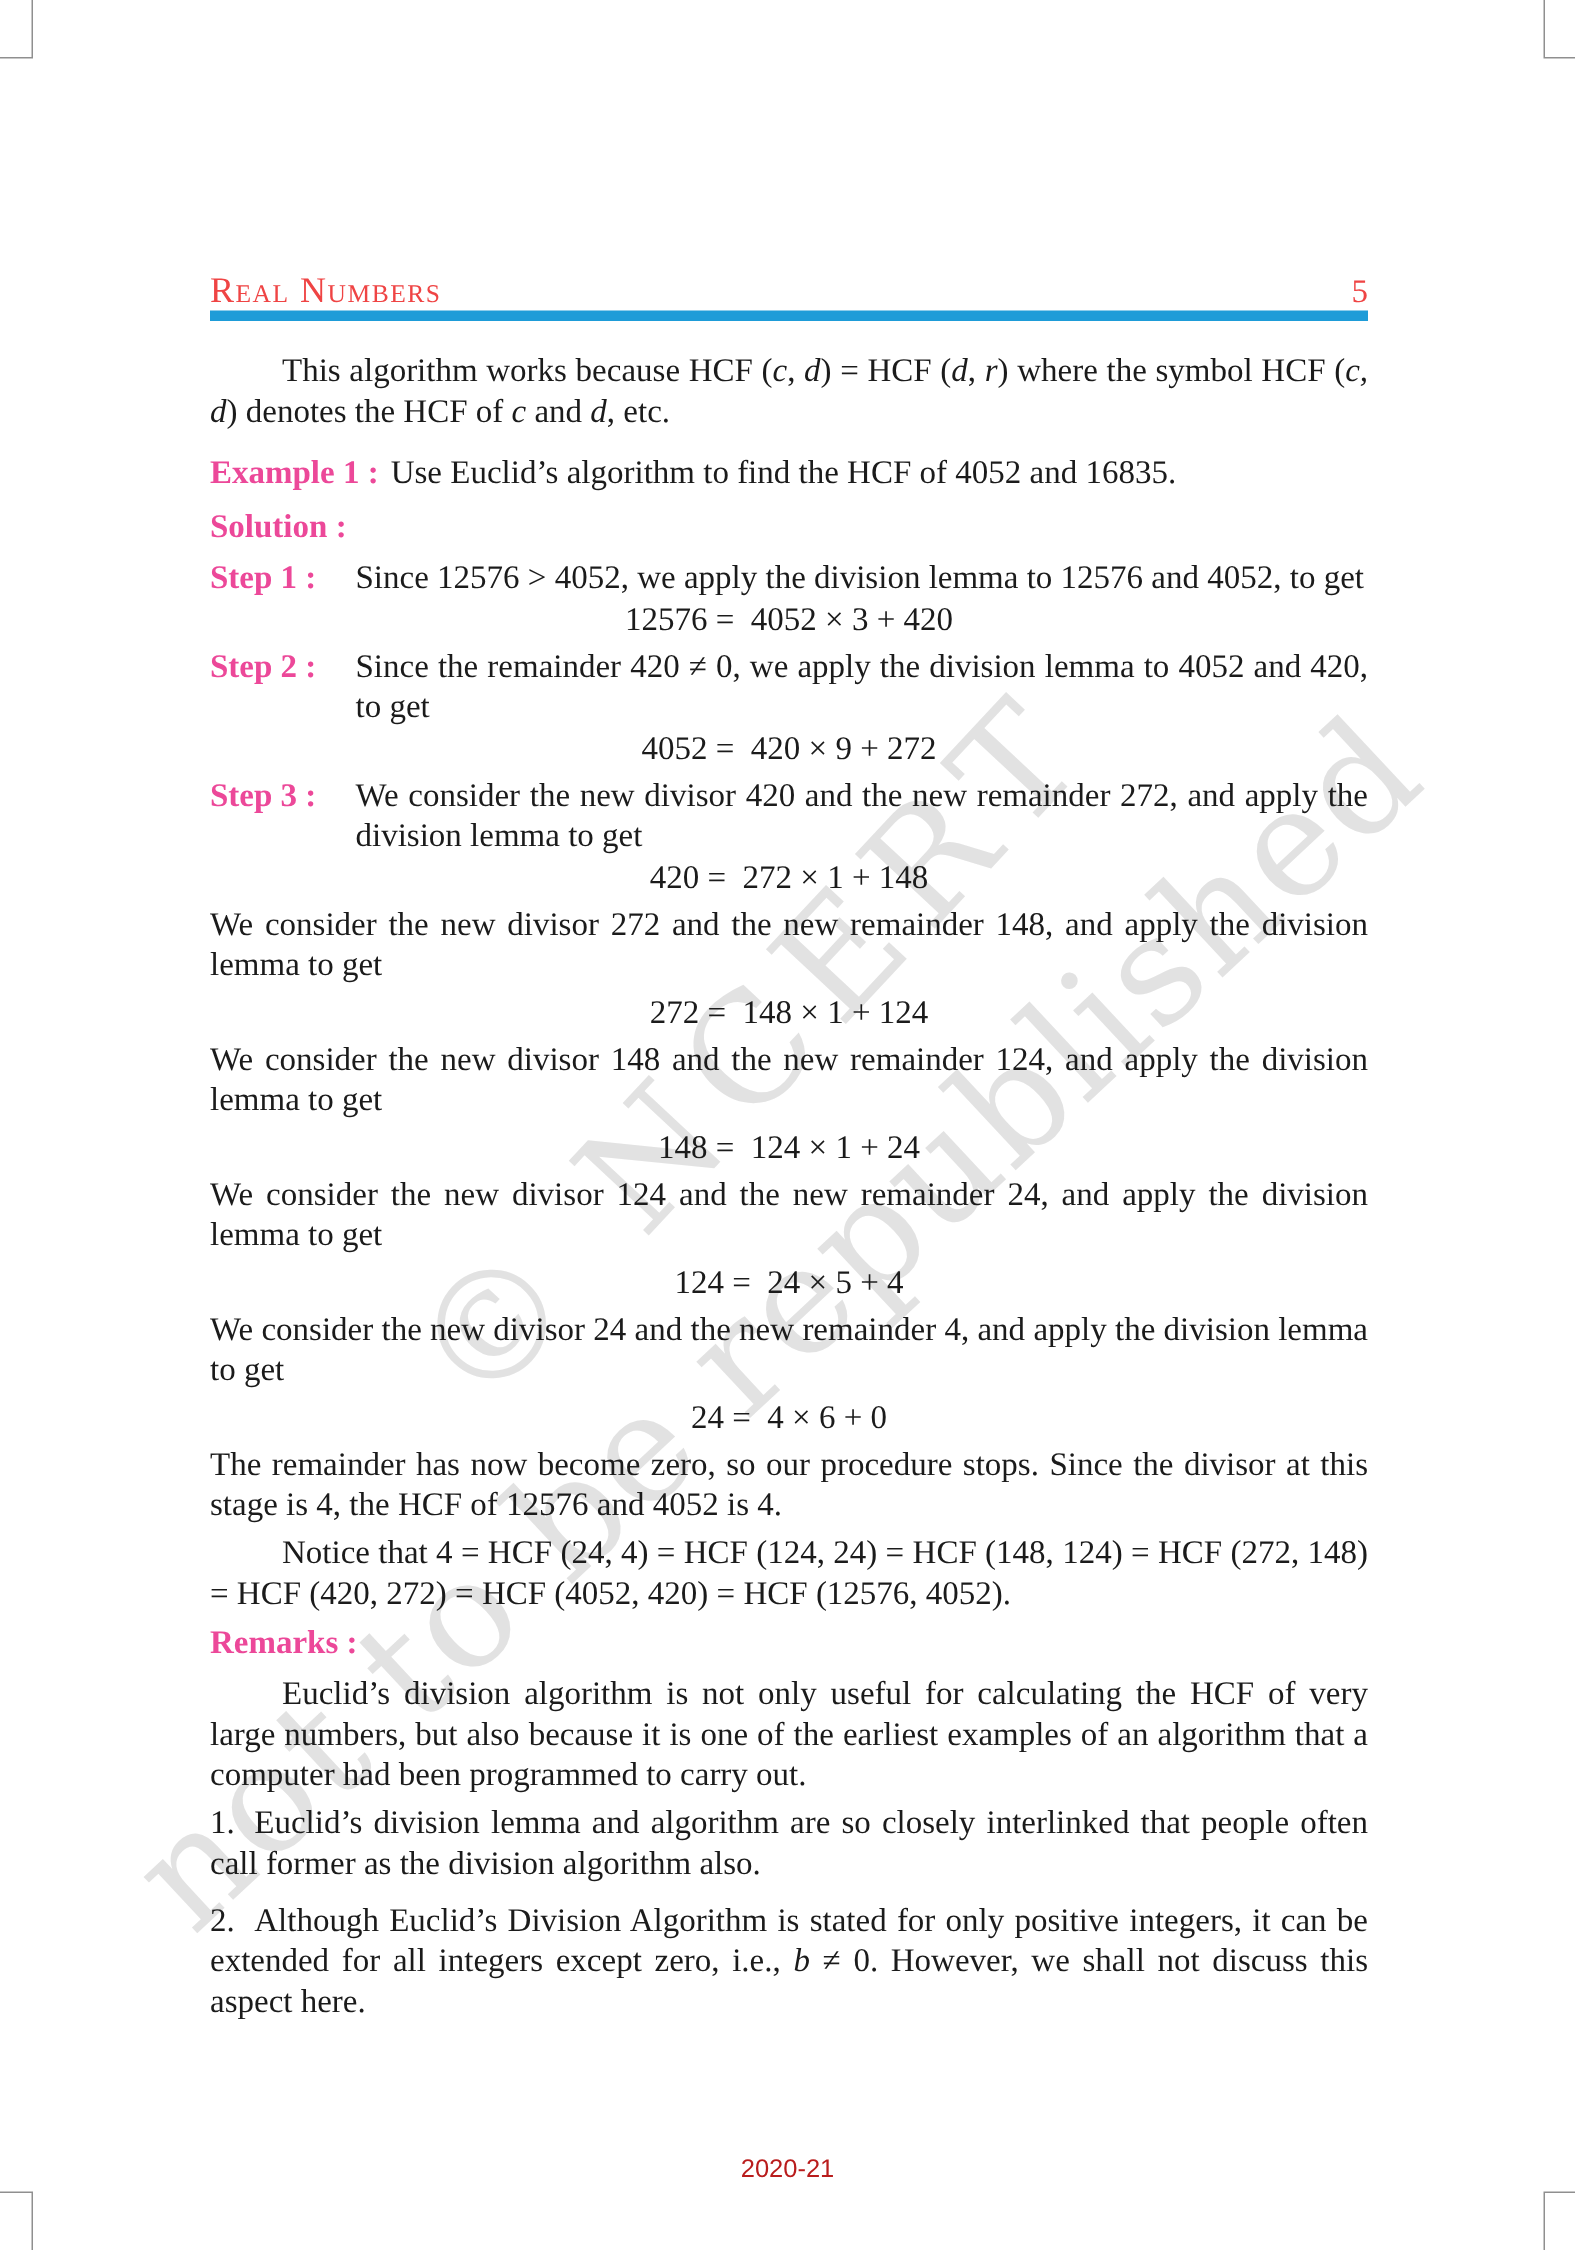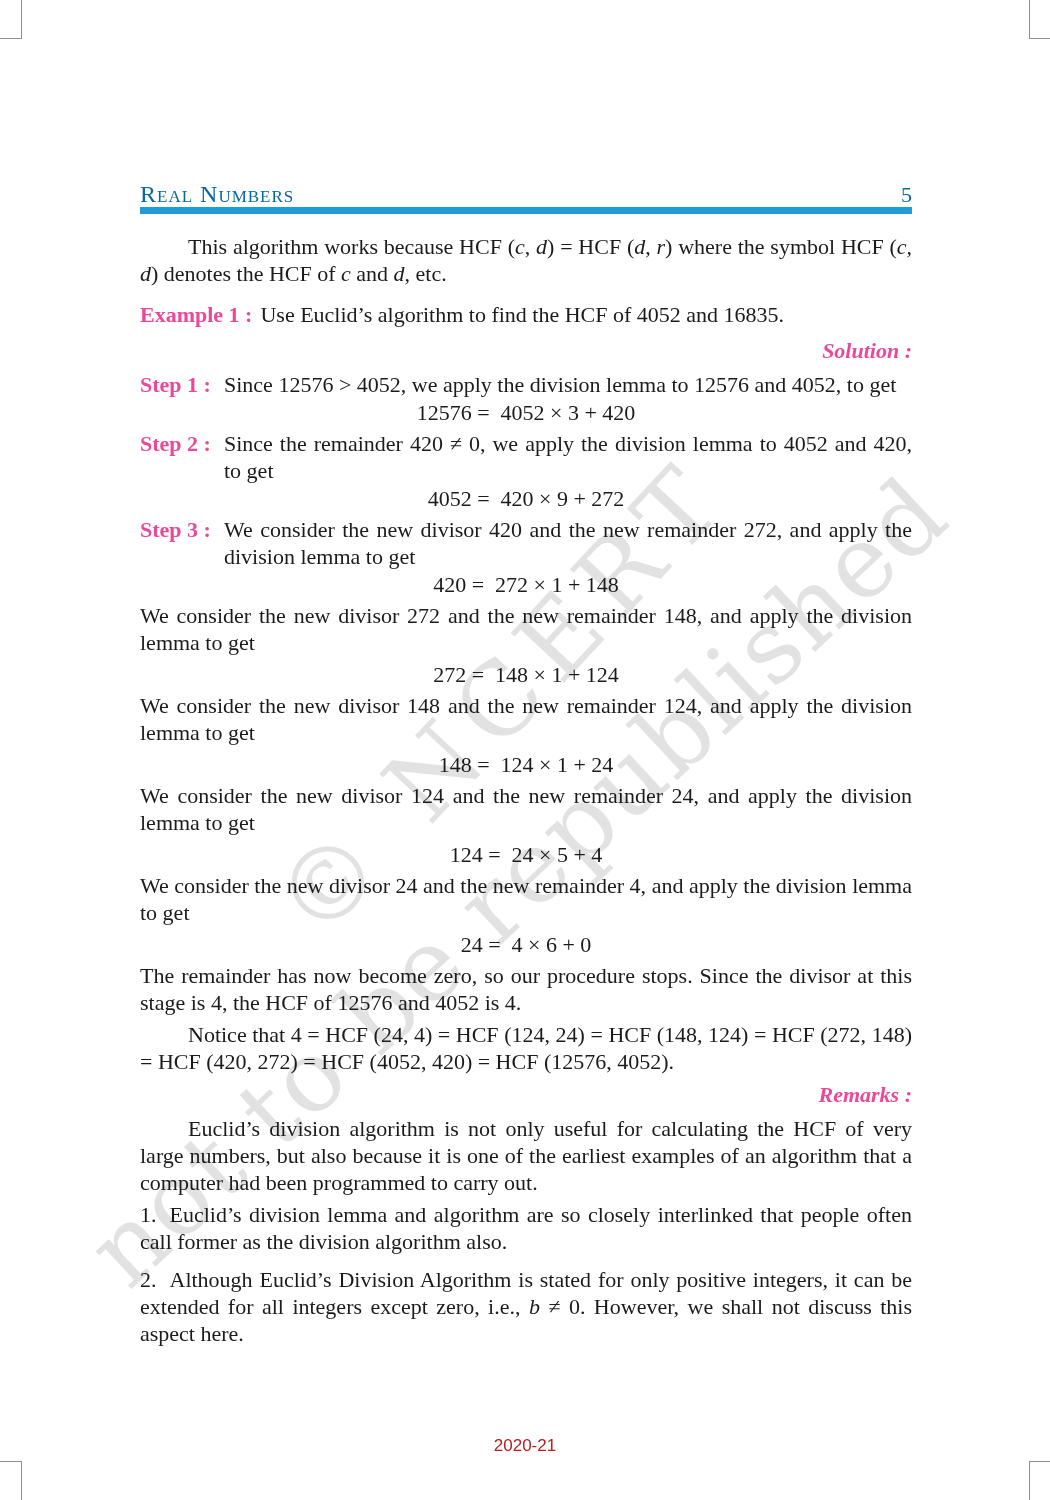--- a/index.html
+++ b/index.html
@@ -38,38 +38,38 @@
   
   .content {
     position:absolute; left:140px; width:772px; top:233px; z-index:1;
     font-size:22px; line-height:27px; text-align:justify;
   }
   .blk { margin:0 0 5px; }
   .para { margin:0 0 5px; }
   .para.indent, .example { text-indent:48px; }
   .para1 { margin-bottom:14px; }
   .example { margin:10px 0 9px; text-indent:0; }
-  .heading { font-weight:bold; margin:6px 0 7px; text-align:right;font-style:italic; }
+  .heading { font-weight:bold; margin:6px 0 7px; text-align:left; }
   .lab { font-weight:bold; }
   .example .lab { margin-right:8px; }
-  .step { display:flex; margin:0 0 1px; }
+  .step { display:flex; margin:0 0 1px;gap:13px; }
   .step .lab { flex:0 0 84px; }
   .step .body { flex:1; text-align:justify; }
   .eq { text-align:center; margin:1px 0 4px; }
   .listitem { margin:0 0 11px; }
   .listitem .num { margin-right:13px; }
 
   
   .footer {
     position:absolute; left:0; top:1436px; width:1050px; z-index:1;
     text-align:center; font-family:"Liberation Sans", sans-serif;
     font-size:17px; color:#b91c1c;
   }
 </style>
-<style>.accent{color:#0369a1;} .accent-bg{background:#1e9cd8;} .heading,.lab{color:#ec4899;}</style></head>
+<style>.accent{color:#ef4444;} .accent-bg{background:#1e9cd8;} .heading,.lab{color:#ec4899;}</style></head>
 <body>
 
 <div class="page">
 
   <div class="crop v tl-v"></div>
   <div class="crop h tl-h"></div>
   <div class="crop v tr-v"></div>
   <div class="crop h tr-h"></div>
   <div class="crop v bl-v"></div>
   <div class="crop h bl-h"></div>

